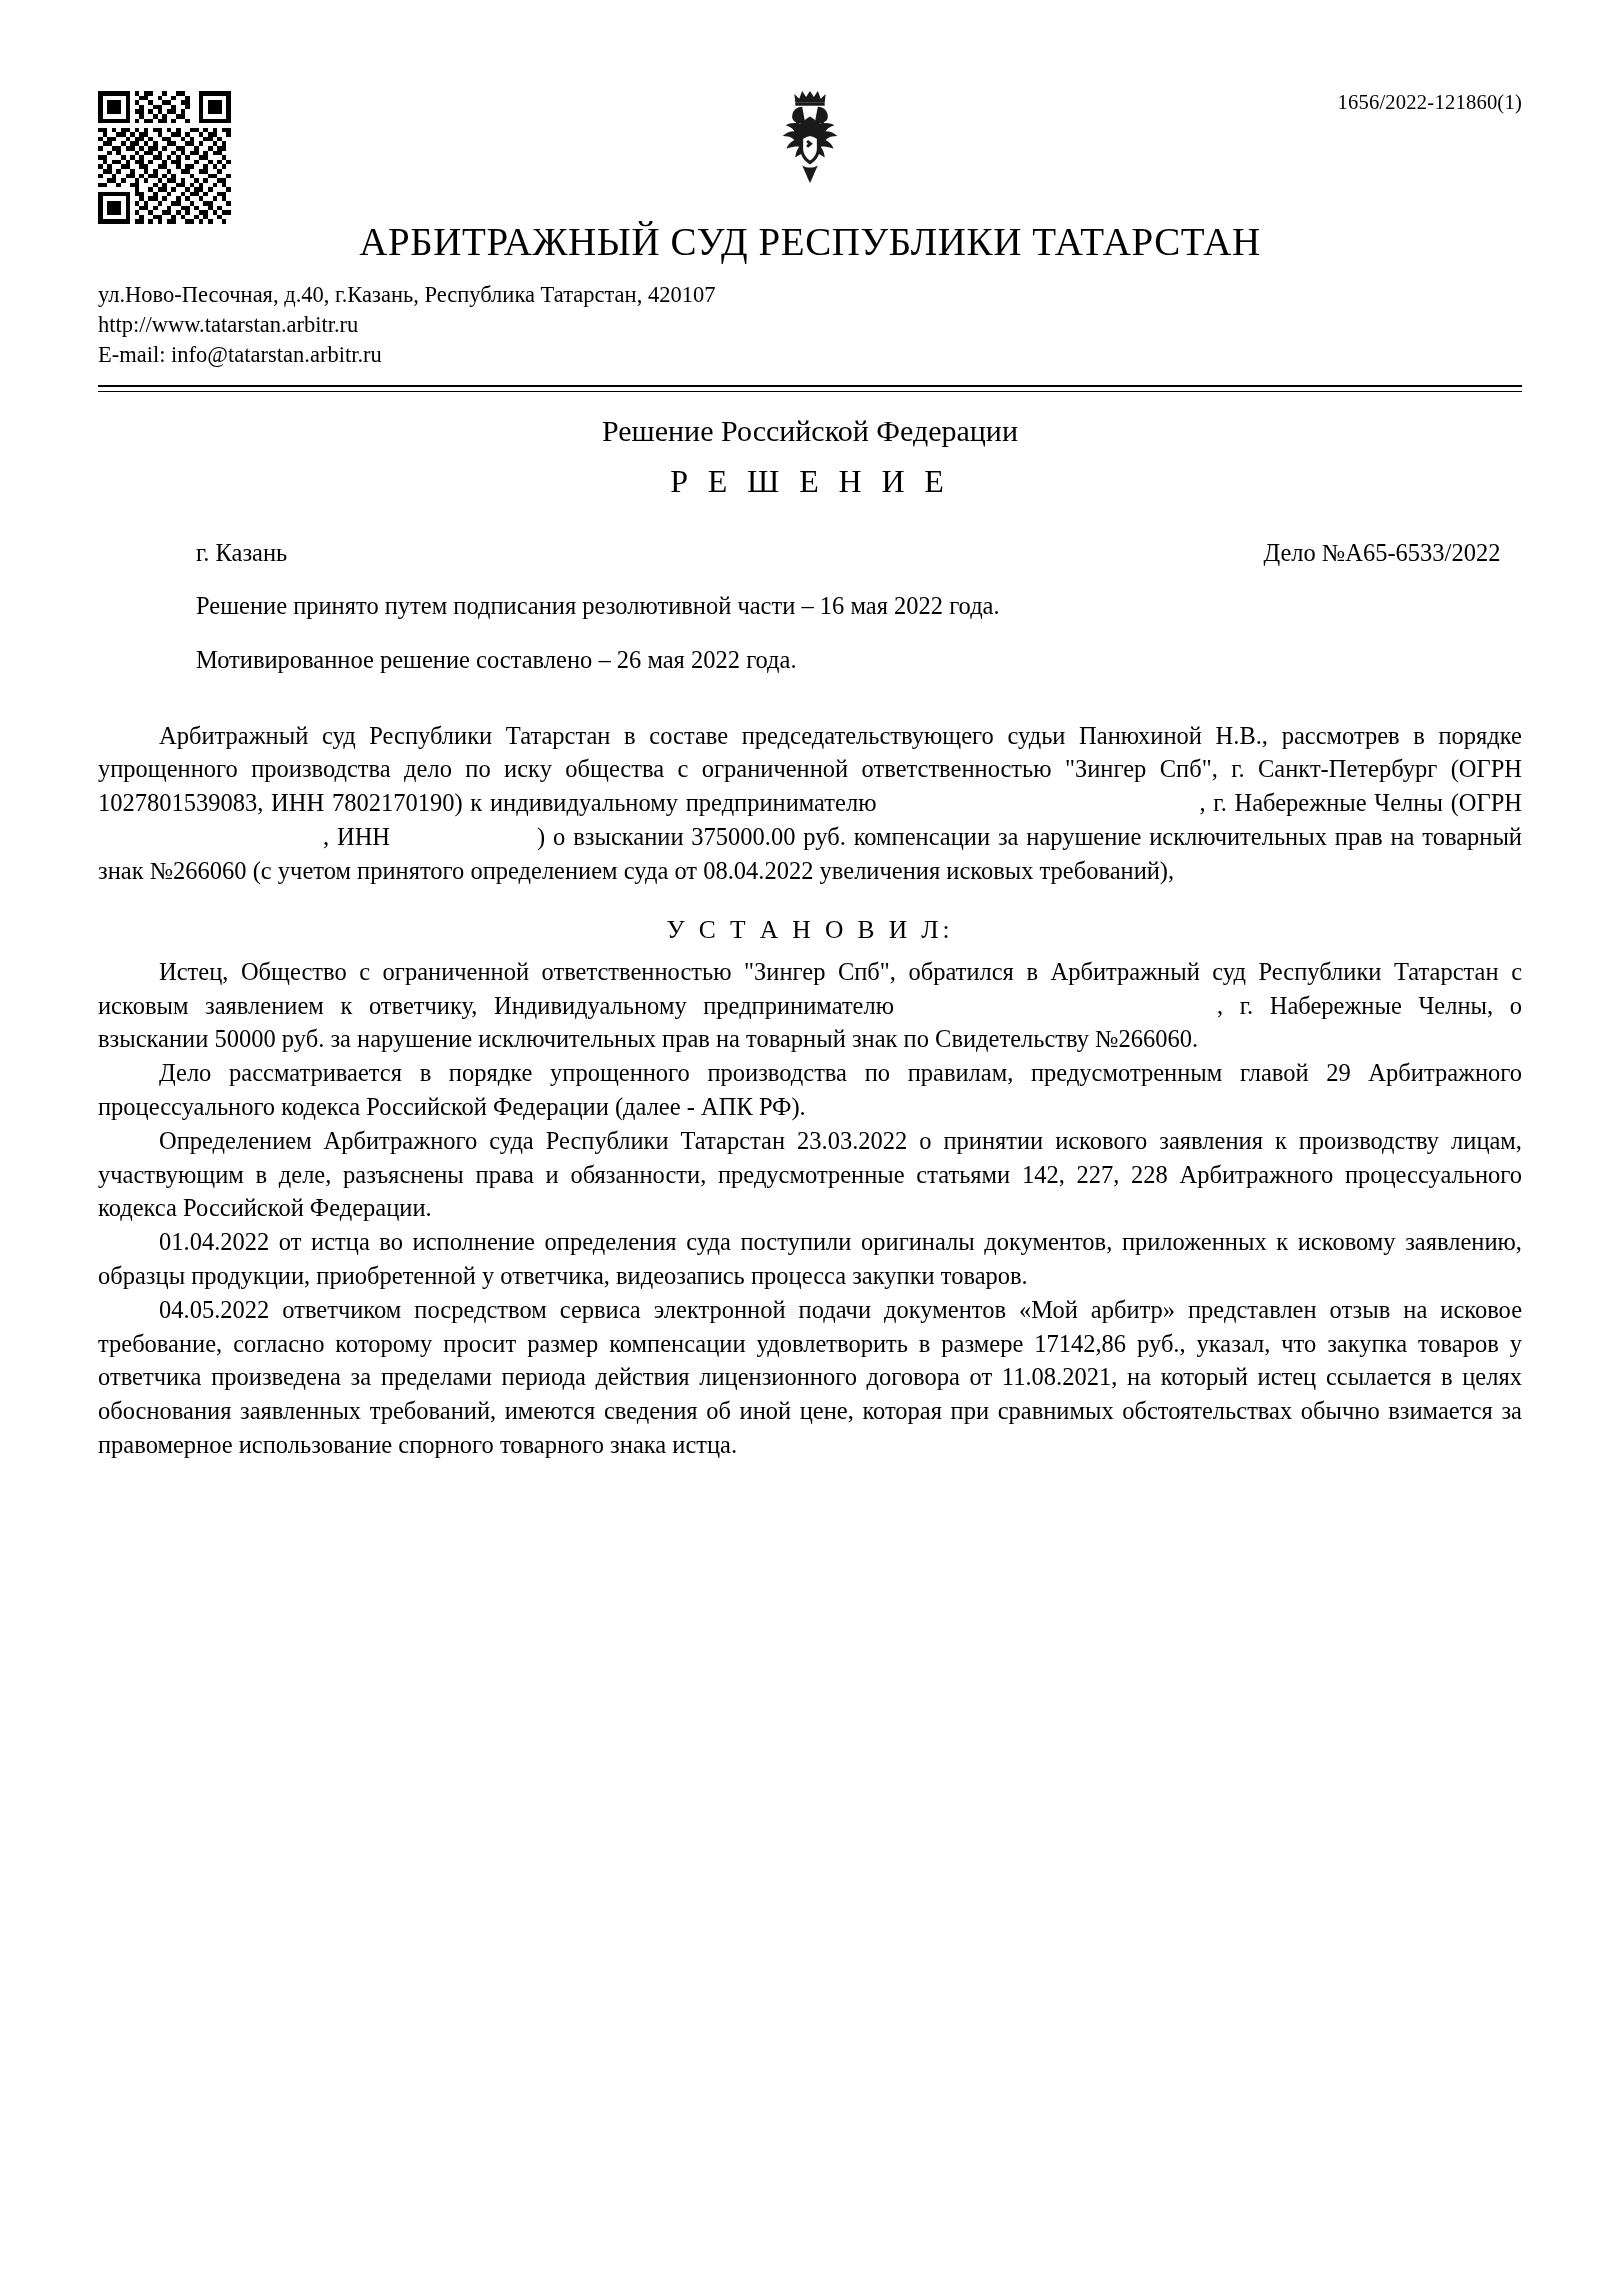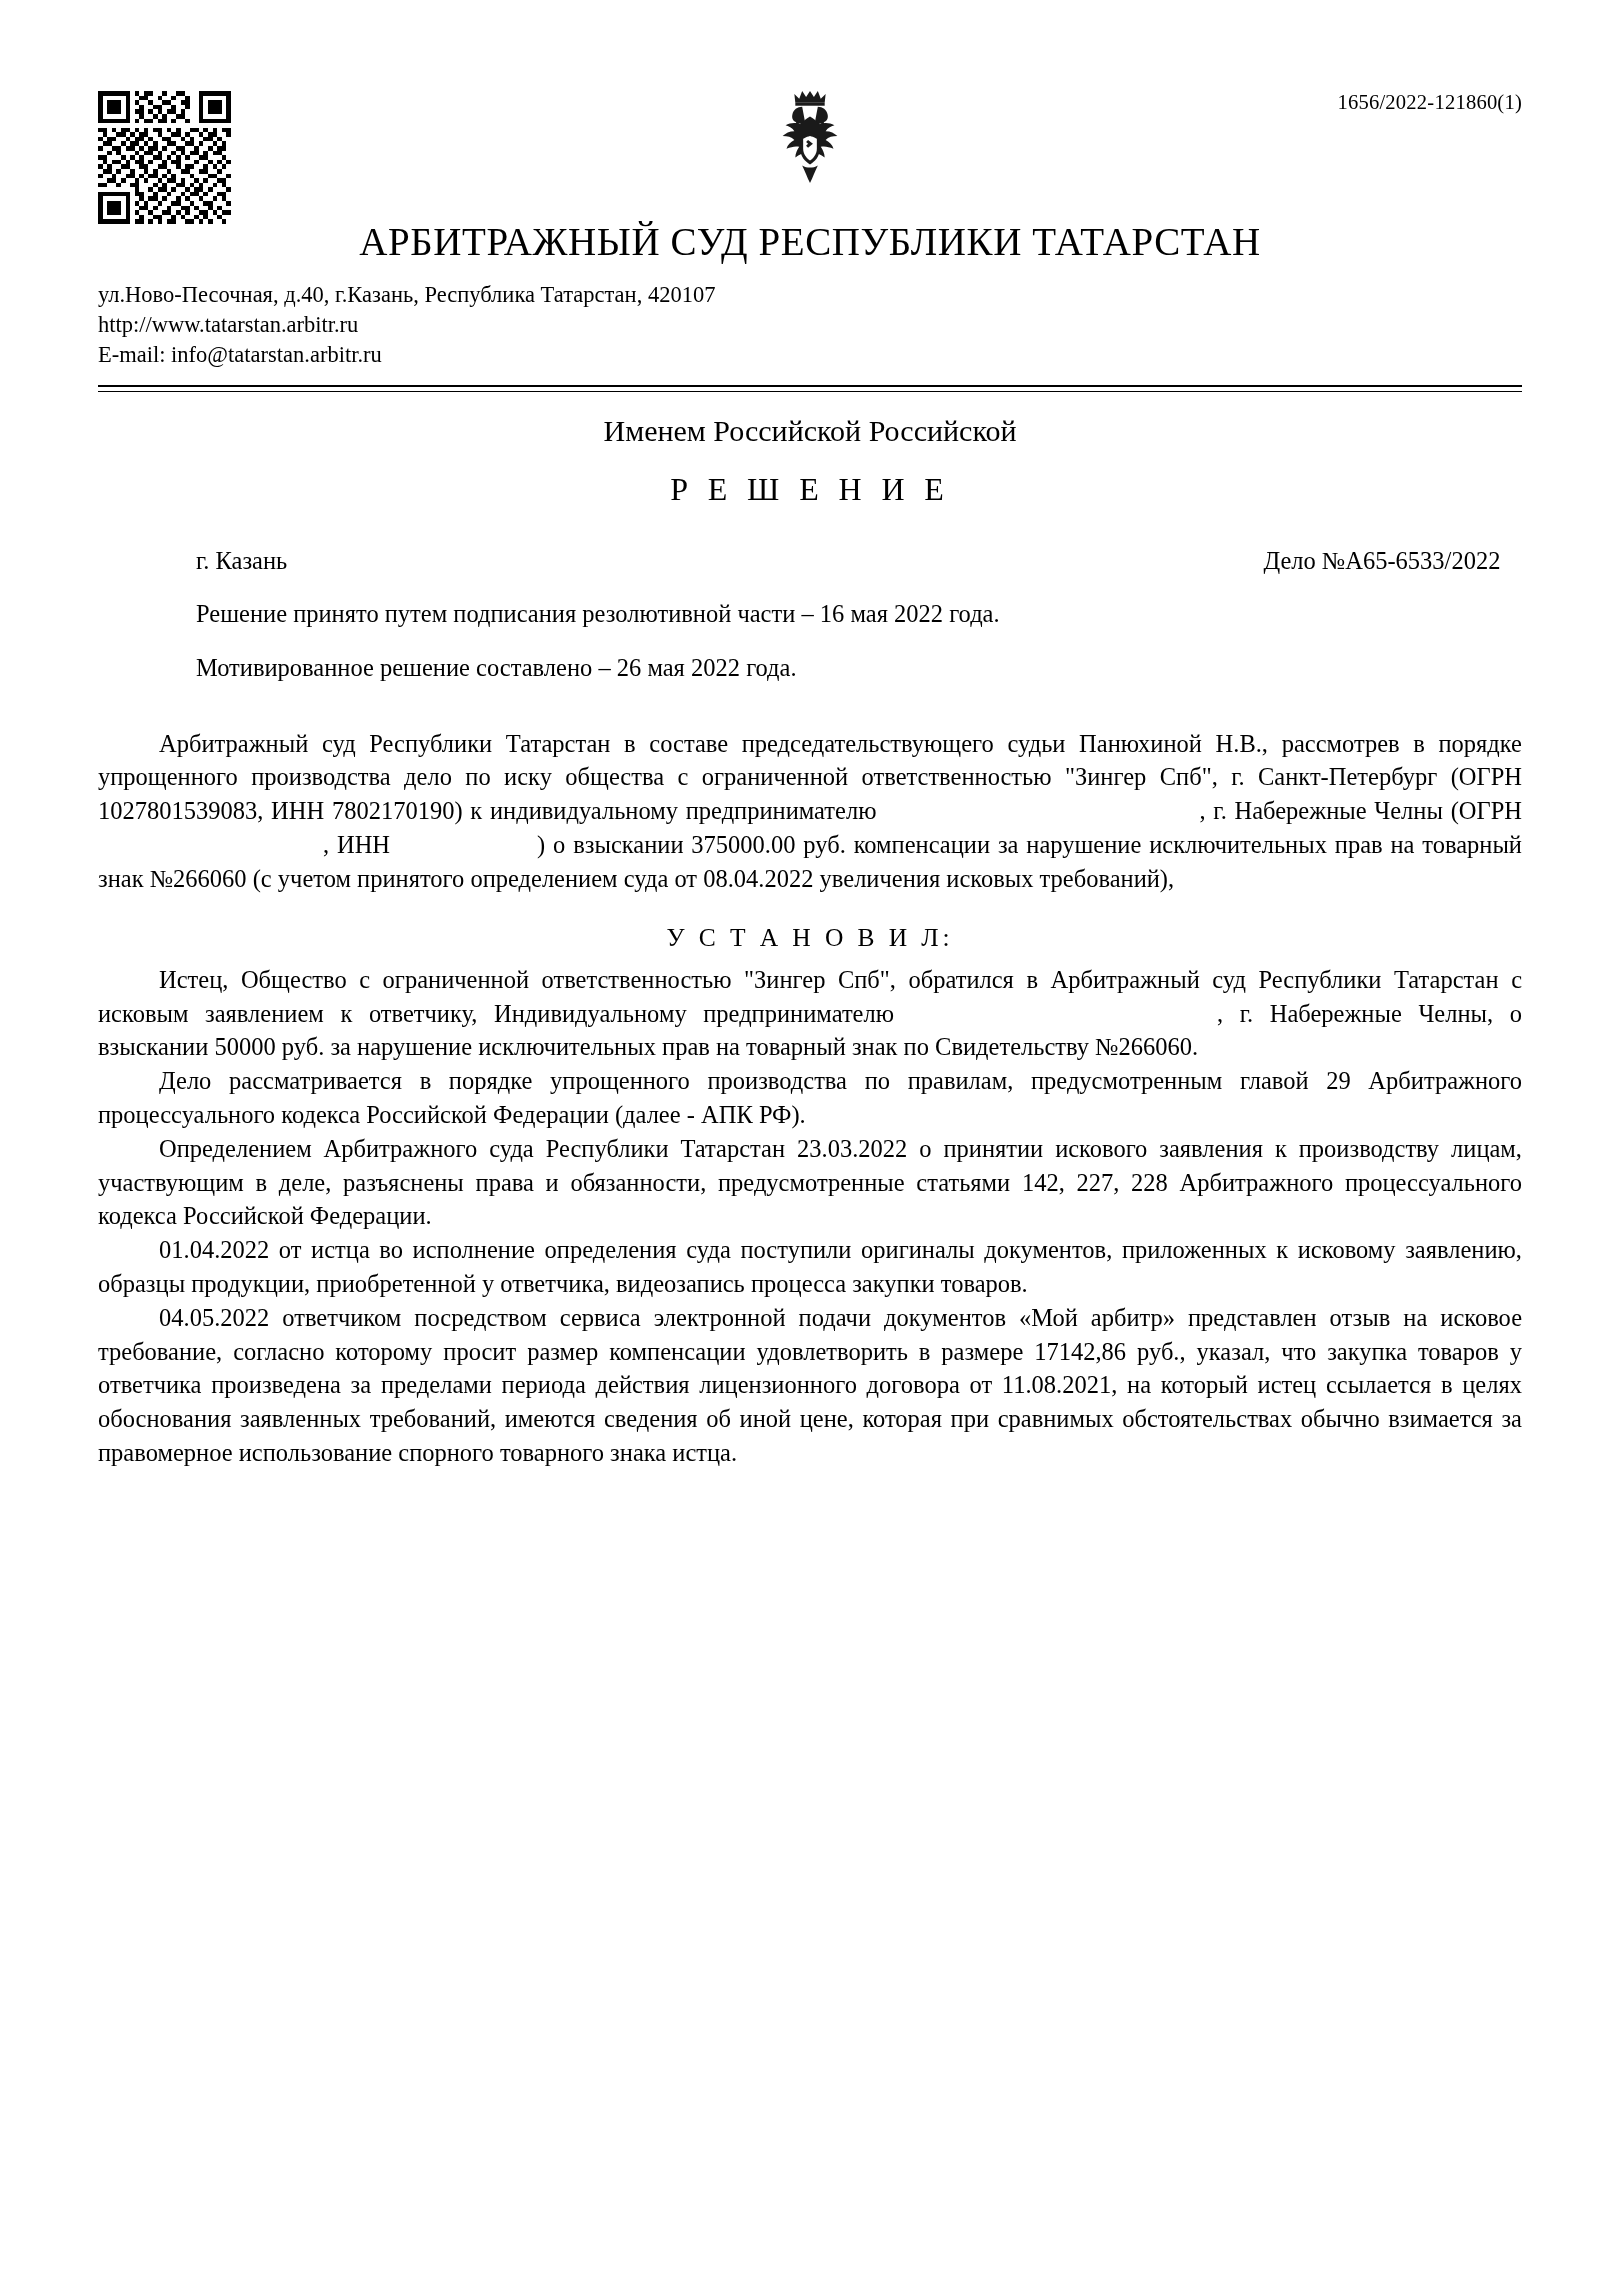--- a/index.html
+++ b/index.html
@@ -75,21 +75,21 @@
 
   .in-the-name {
     text-align: center;
     font-size: 30px;
     margin-top: 21.6px;
   }
   .decision-word {
     text-align: center;
     font-size: 32px;
     letter-spacing: 5.9px;
-    margin-top: 23px;
+    margin-top: 15px;
   }
 
   .city-case {
     display: flex;
     justify-content: space-between;
     align-items: baseline;
     font-size: 24.5px;
     margin-top: 39px;
     padding: 0 21.6px 0 98px;
   }
@@ -407,21 +407,21 @@
   <div class="court-title">АРБИТРАЖНЫЙ СУД РЕСПУБЛИКИ ТАТАРСТАН</div>
 
   <div class="court-contacts">
     <div>ул.Ново-Песочная, д.40, г.Казань, Республика Татарстан, 420107</div>
     <div>http://www.tatarstan.arbitr.ru</div>
     <div>E-mail: info@tatarstan.arbitr.ru</div>
   </div>
 
   <div class="rule-double"></div>
 
-  <div class="in-the-name">Именем Российской Российской</div>
+  <div class="in-the-name">Решение Российской Федерации</div>
   <div class="decision-word">Р Е Ш Е Н И Е</div>
 
   <div class="city-case">
     <span>г. Казань</span>
     <span>Дело №А65-6533/2022</span>
   </div>
 
   <div class="meta-line">Решение принято путем подписания резолютивной части –  16 мая 2022 года.</div>
   <div class="meta-line">Мотивированное решение составлено – 26 мая 2022 года.</div>
 

